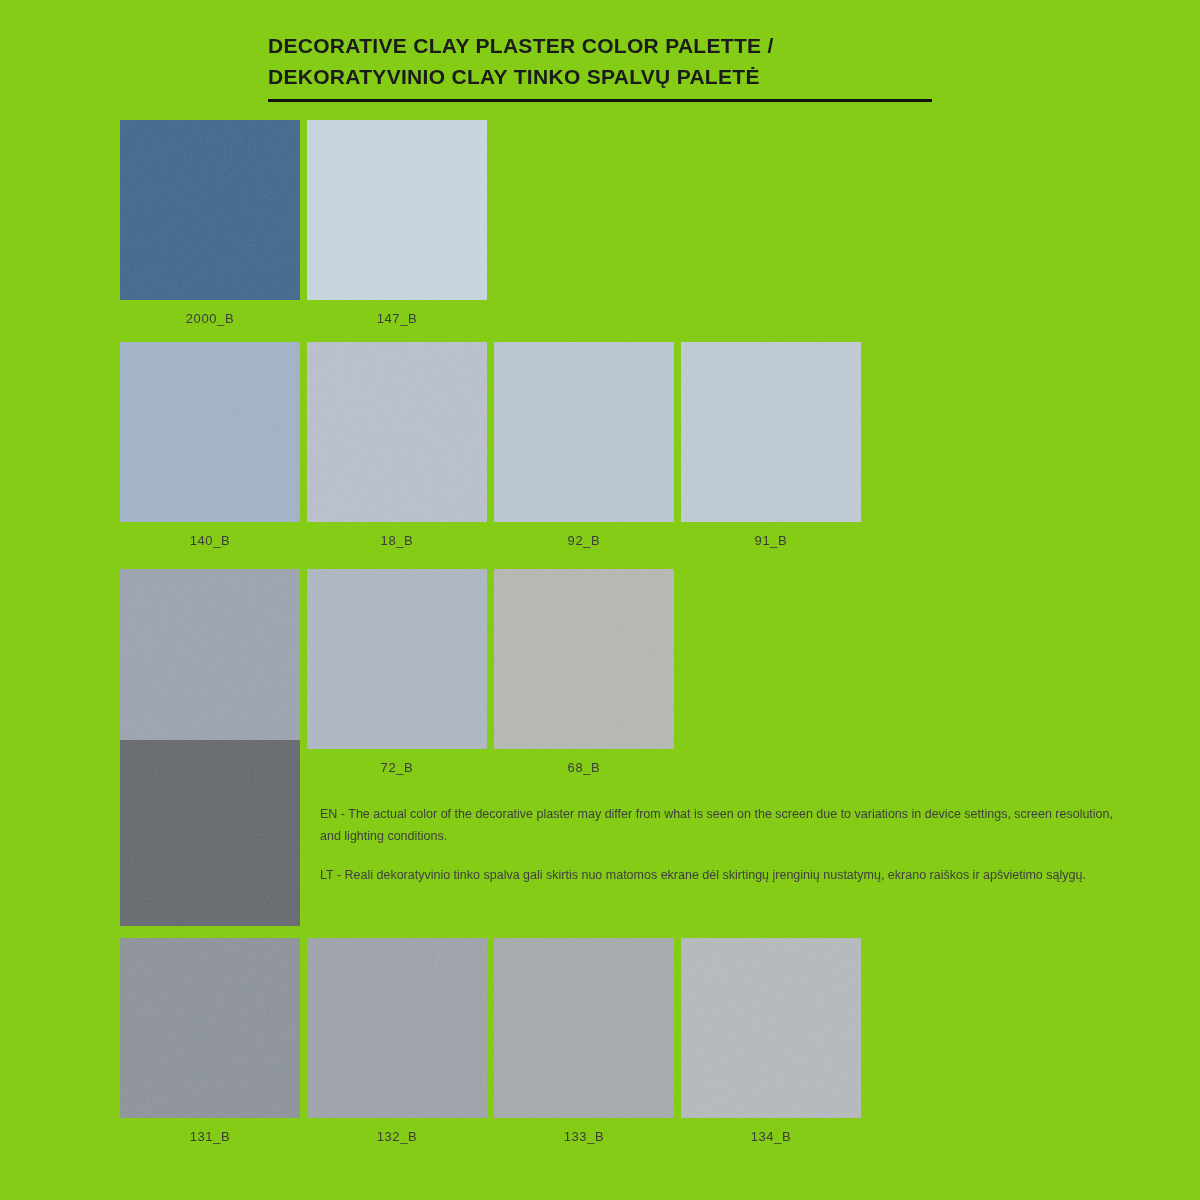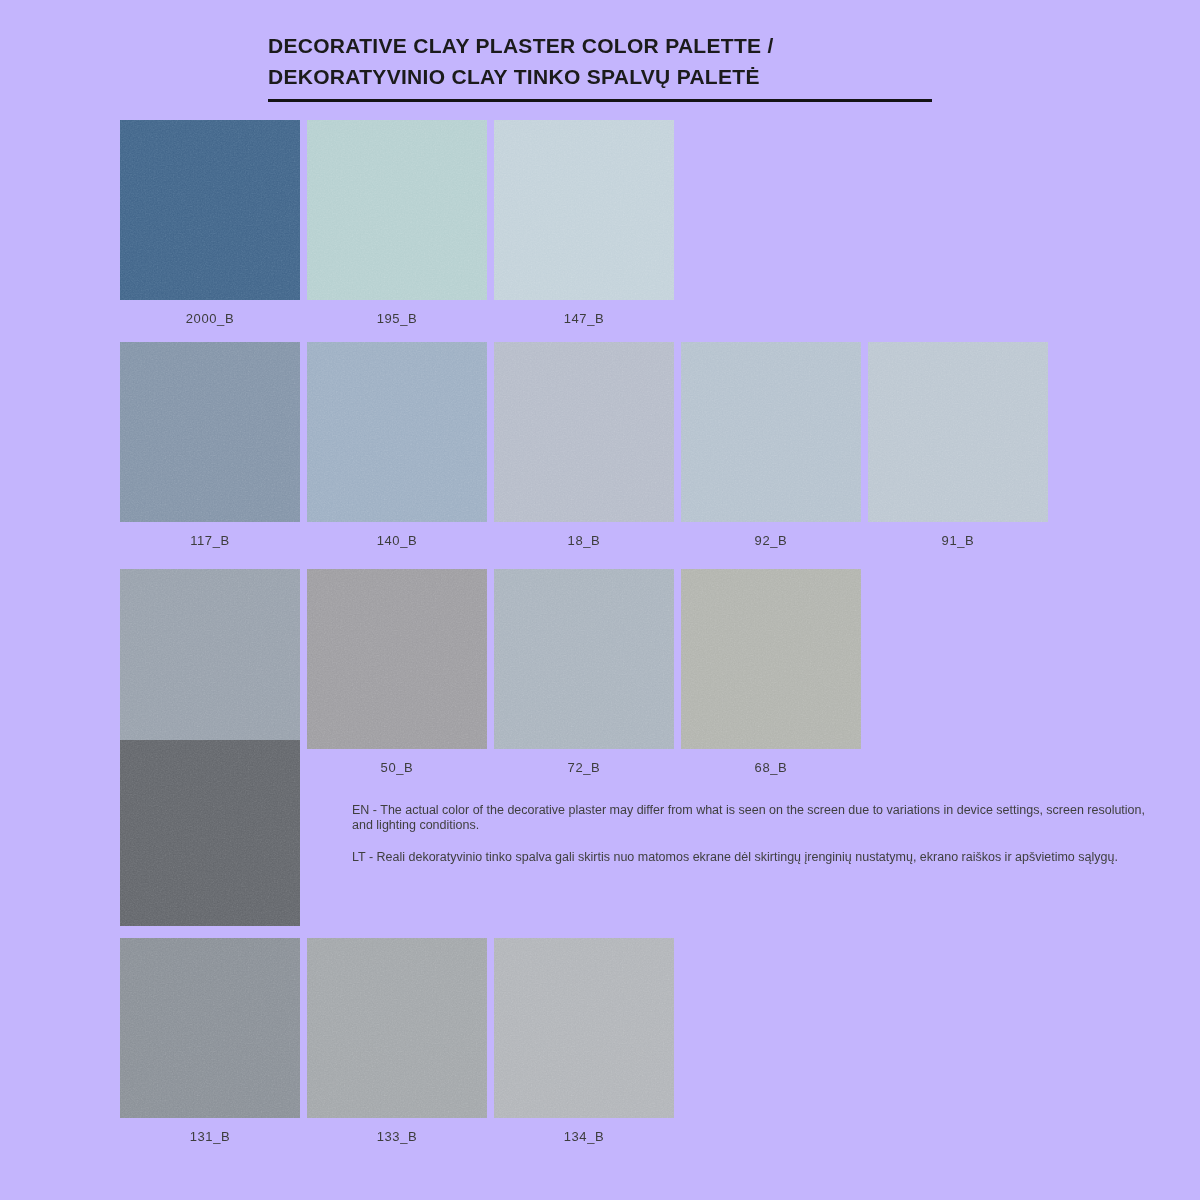--- a/index.html
+++ b/index.html
@@ -1,17 +1,17 @@
 <!DOCTYPE html>
 <html><head>
 <meta charset="utf-8">
 <style>
   html,body{margin:0;padding:0;background:#ffffff;}
   .page{
-    position:relative;width:1200px;height:1200px;background:#c4b5fd;
+    position:relative;width:1200px;height:1200px;background:#84cc16;
     font-family:"Liberation Sans",sans-serif;overflow:hidden;
   }
   
   .title-block{position:absolute;left:268px;top:30px;width:664px;}
   .title-line{
     font-size:21px;font-weight:bold;color:#1b1b1b;
     line-height:31px;letter-spacing:.3px;white-space:nowrap;
   }
   .title-underline{margin-top:7px;width:664px;height:3px;background:#141414;}
   
@@ -28,21 +28,21 @@
     position:absolute;left:0;top:0;width:100%;height:100%;
     mix-blend-mode:soft-light;opacity:.55;pointer-events:none;
   }
   .label{
     margin-top:11px;font-size:13px;color:#3d3d3d;letter-spacing:.6px;
     font-family:"Liberation Sans",sans-serif;
   }
   
   .disclaimer{
     position:absolute;left:320px;top:803px;width:800px;
-    font-size:12.5px;line-height:15px;color:#3f3f3f;margin-left:32px;
+    font-size:12.5px;line-height:22px;color:#3f3f3f;
   }
   .disclaimer p{margin:0 0 17px 0;}
   .svg-defs{position:absolute;width:0;height:0;overflow:hidden;}
 </style>
 </head>
 <body>
 
 <svg class="svg-defs" aria-hidden="true">
   <filter id="grainF" x="0" y="0" width="100%" height="100%">
     <feTurbulence type="fractalNoise" baseFrequency="0.75" numOctaves="2" stitchTiles="stitch" result="n"></feTurbulence>
@@ -61,45 +61,29 @@
   <section class="row row-1">
       <figure class="cell">
         <div class="swatch" style="background: rgb(65, 101, 138);">
           <svg class="grain" preserveAspectRatio="none">
             <rect width="100%" height="100%" filter="url(#grainF)"></rect>
           </svg>
         </div>
         <figcaption class="label">2000_B</figcaption>
       </figure>
       <figure class="cell">
-        <div class="swatch" style="background: rgb(182, 208, 208);">
-          <svg class="grain" preserveAspectRatio="none">
-            <rect width="100%" height="100%" filter="url(#grainF)"></rect>
-          </svg>
-        </div>
-        <figcaption class="label">195_B</figcaption>
-      </figure>
-      <figure class="cell">
         <div class="swatch" style="background: rgb(195, 210, 218);">
           <svg class="grain" preserveAspectRatio="none">
             <rect width="100%" height="100%" filter="url(#grainF)"></rect>
           </svg>
         </div>
         <figcaption class="label">147_B</figcaption>
       </figure>
     </section>
   <section class="row row-2">
-      <figure class="cell">
-        <div class="swatch" style="background: rgb(131, 148, 168);">
-          <svg class="grain" preserveAspectRatio="none">
-            <rect width="100%" height="100%" filter="url(#grainF)"></rect>
-          </svg>
-        </div>
-        <figcaption class="label">117_B</figcaption>
-      </figure>
       <figure class="cell">
         <div class="swatch" style="background: rgb(157, 175, 195);">
           <svg class="grain" preserveAspectRatio="none">
             <rect width="100%" height="100%" filter="url(#grainF)"></rect>
           </svg>
         </div>
         <figcaption class="label">140_B</figcaption>
       </figure>
       <figure class="cell">
         <div class="swatch" style="background: rgb(182, 188, 201);">
@@ -129,28 +113,20 @@
   <section class="row row-3">
       <figure class="cell">
         <div class="swatch" style="background: rgb(152, 161, 172);">
           <svg class="grain" preserveAspectRatio="none">
             <rect width="100%" height="100%" filter="url(#grainF)"></rect>
           </svg>
         </div>
         <figcaption class="label">74_B</figcaption>
       </figure>
       <figure class="cell">
-        <div class="swatch" style="background: rgb(158, 157, 161);">
-          <svg class="grain" preserveAspectRatio="none">
-            <rect width="100%" height="100%" filter="url(#grainF)"></rect>
-          </svg>
-        </div>
-        <figcaption class="label">50_B</figcaption>
-      </figure>
-      <figure class="cell">
         <div class="swatch" style="background: rgb(170, 180, 190);">
           <svg class="grain" preserveAspectRatio="none">
             <rect width="100%" height="100%" filter="url(#grainF)"></rect>
           </svg>
         </div>
         <figcaption class="label">72_B</figcaption>
       </figure>
       <figure class="cell">
         <div class="swatch" style="background: rgb(178, 180, 174);">
           <svg class="grain" preserveAspectRatio="none">
@@ -173,20 +149,28 @@
   <section class="row row-5">
       <figure class="cell">
         <div class="swatch" style="background: rgb(138, 144, 151);">
           <svg class="grain" preserveAspectRatio="none">
             <rect width="100%" height="100%" filter="url(#grainF)"></rect>
           </svg>
         </div>
         <figcaption class="label">131_B</figcaption>
       </figure>
       <figure class="cell">
+        <div class="swatch" style="background: rgb(154, 160, 166);">
+          <svg class="grain" preserveAspectRatio="none">
+            <rect width="100%" height="100%" filter="url(#grainF)"></rect>
+          </svg>
+        </div>
+        <figcaption class="label">132_B</figcaption>
+      </figure>
+      <figure class="cell">
         <div class="swatch" style="background: rgb(163, 167, 170);">
           <svg class="grain" preserveAspectRatio="none">
             <rect width="100%" height="100%" filter="url(#grainF)"></rect>
           </svg>
         </div>
         <figcaption class="label">133_B</figcaption>
       </figure>
       <figure class="cell">
         <div class="swatch" style="background: rgb(178, 181, 185);">
           <svg class="grain" preserveAspectRatio="none">

